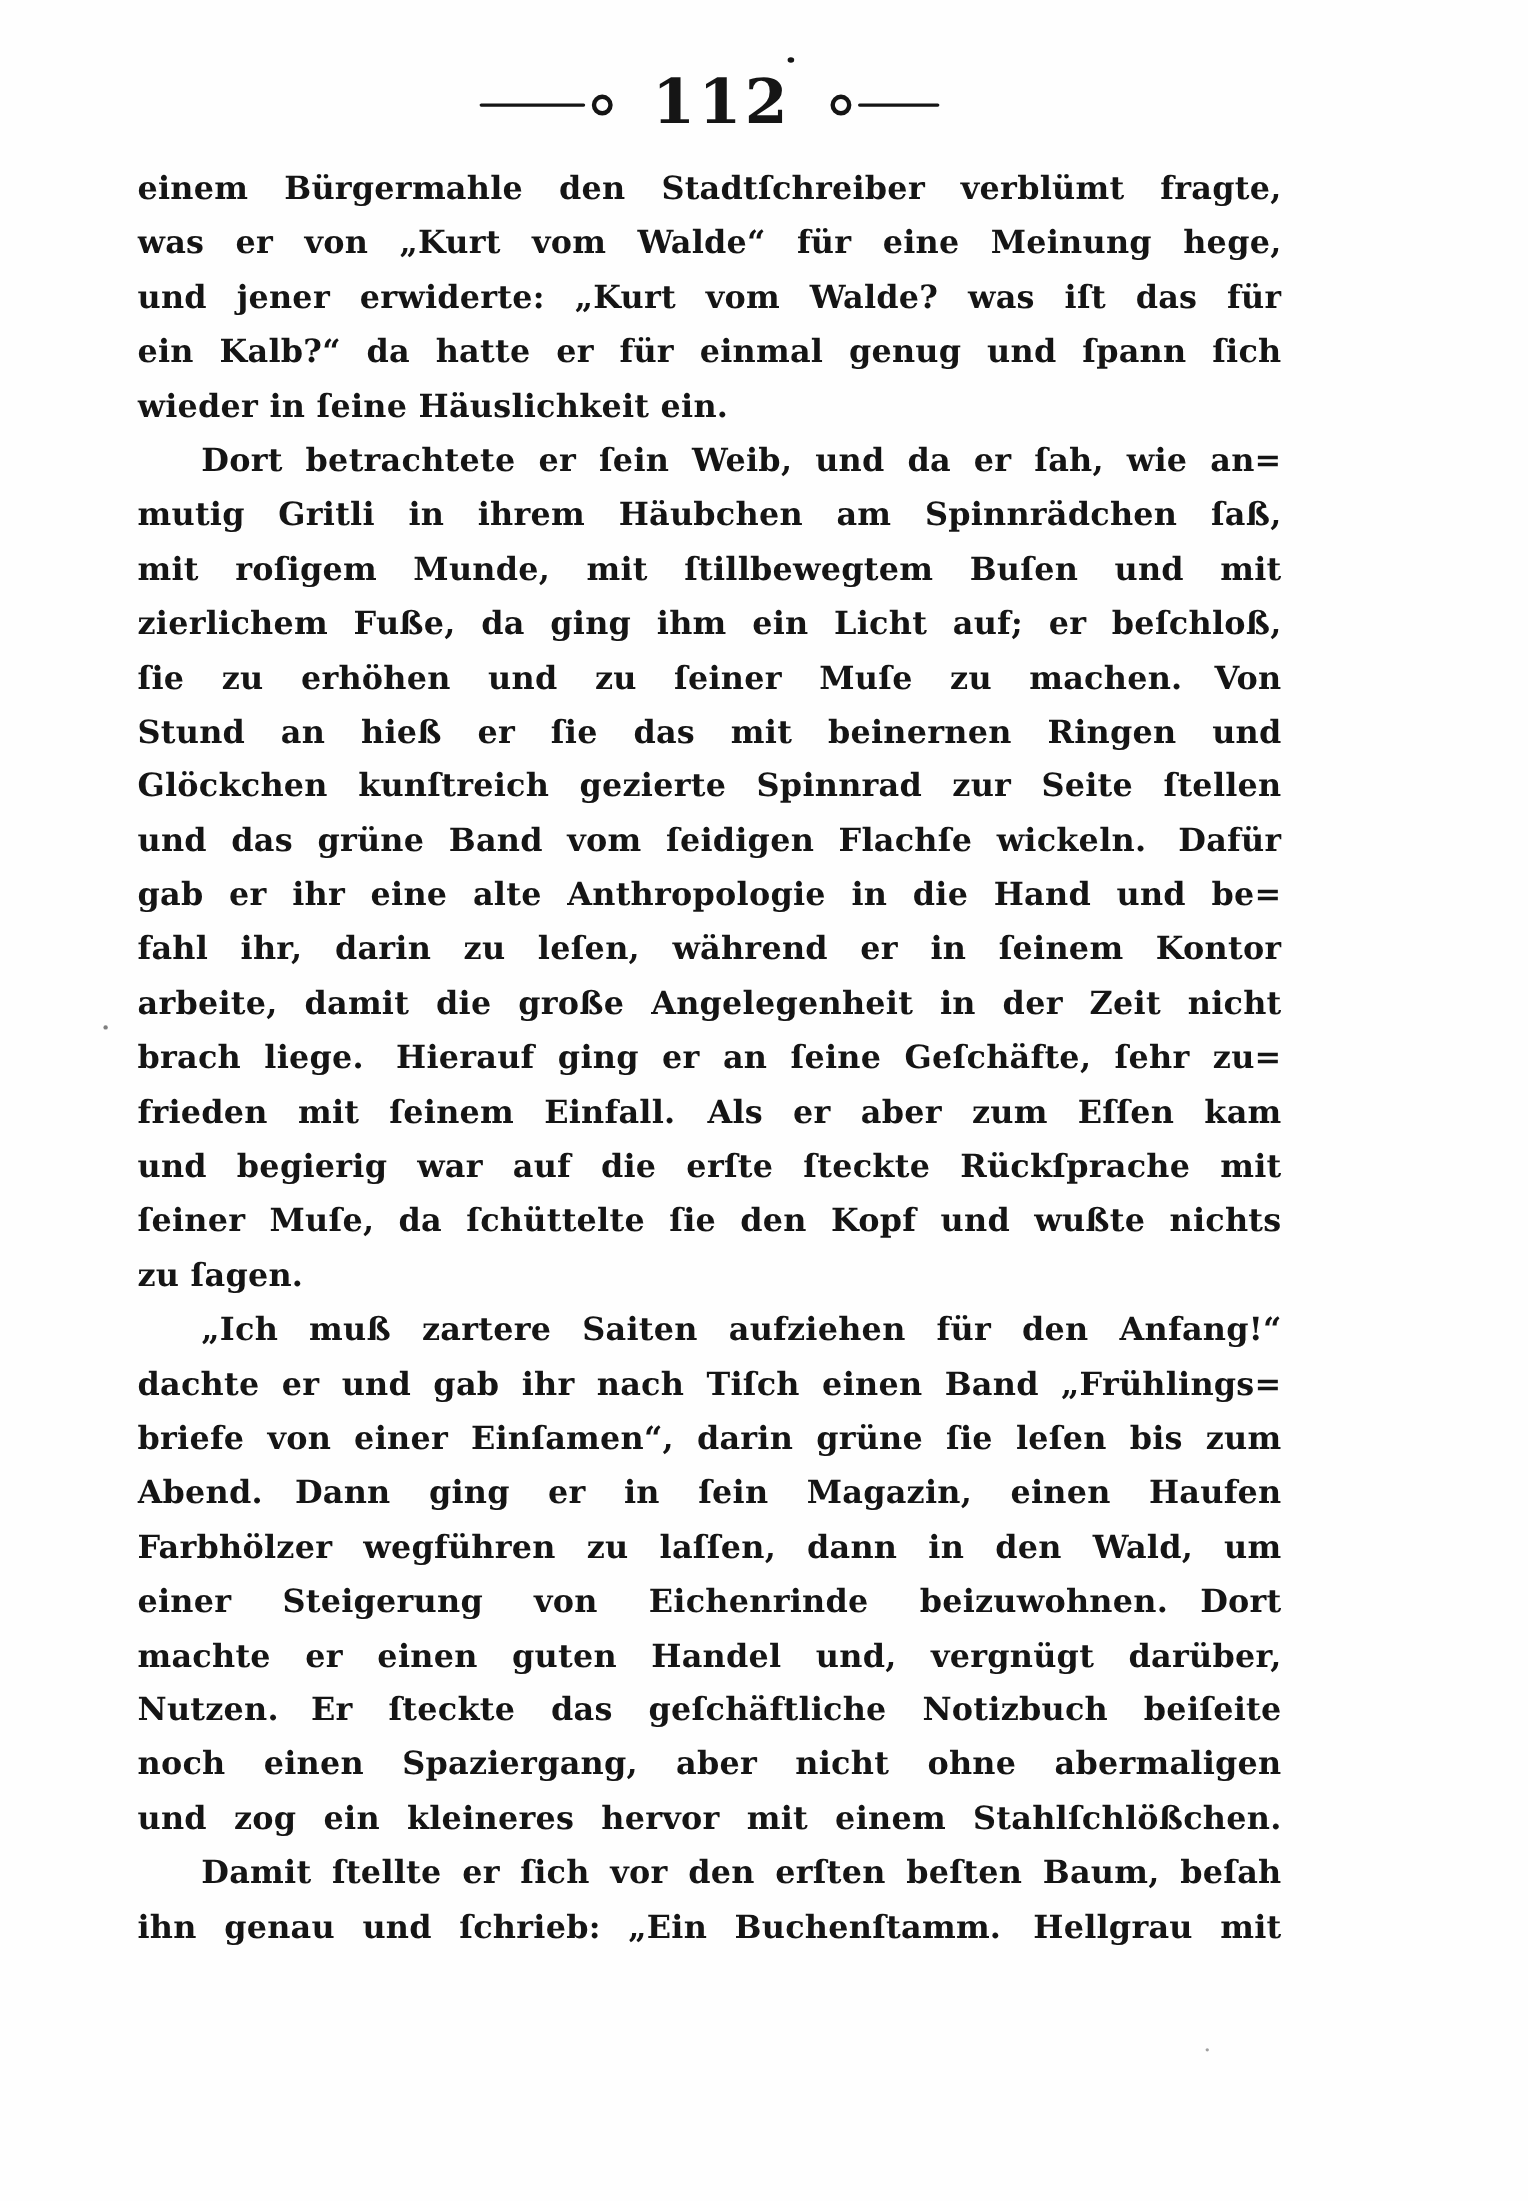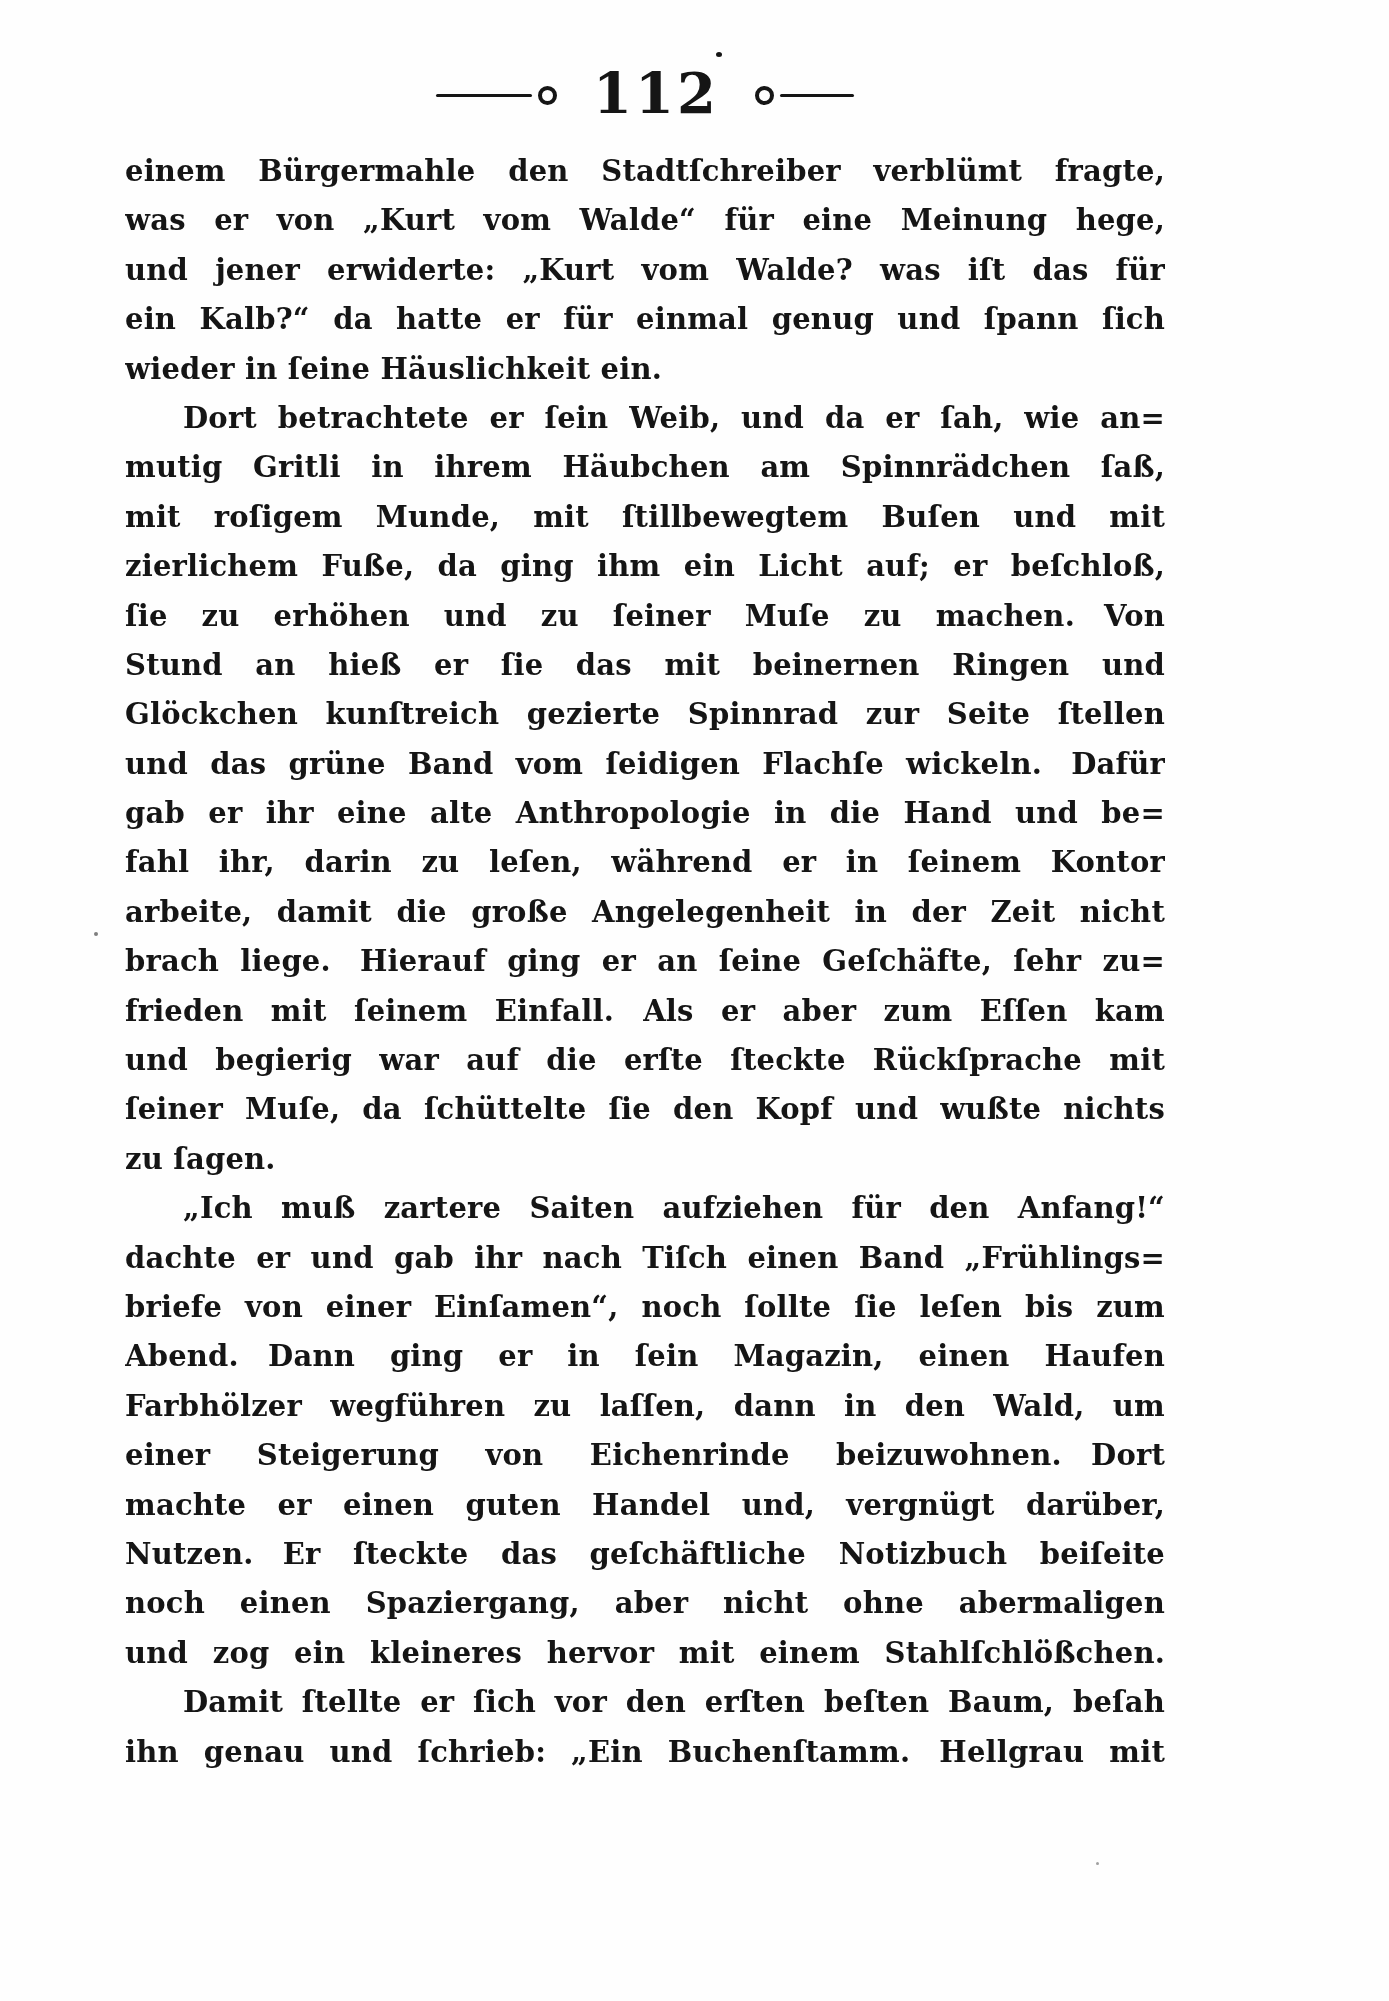--- a/index.html
+++ b/index.html
@@ -121,21 +121,21 @@
       <div class="line">gab er ihr eine alte Anthropologie in die Hand und be=</div>
       <div class="line">fahl ihr, darin zu leſen, während er in ſeinem Kontor</div>
       <div class="line">arbeite, damit die große Angelegenheit in der Zeit nicht</div>
       <div class="line">brach liege. Hierauf ging er an ſeine Geſchäfte, ſehr zu=</div>
       <div class="line">frieden mit ſeinem Einfall. Als er aber zum Eſſen kam</div>
       <div class="line">und begierig war auf die erſte ſteckte Rückſprache mit</div>
       <div class="line">ſeiner Muſe, da ſchüttelte ſie den Kopf und wußte nichts</div>
       <div class="line end">zu ſagen.</div>
       <div class="line indent">„Ich muß zartere Saiten aufziehen für den Anfang!“</div>
       <div class="line">dachte er und gab ihr nach Tiſch einen Band „Frühlings=</div>
-      <div class="line">briefe von einer Einſamen“, noch ſollte ſie leſen bis zum</div>
+      <div class="line">briefe von einer Einſamen“, darin grüne ſie leſen bis zum</div>
       <div class="line">Abend. Dann ging er in ſein Magazin, einen Haufen</div>
       <div class="line">Farbhölzer wegführen zu laſſen, dann in den Wald, um</div>
       <div class="line">einer Steigerung von Eichenrinde beizuwohnen. Dort</div>
       <div class="line">machte er einen guten Handel und, vergnügt darüber,</div>
       <div class="line">Nutzen. Er ſteckte das geſchäftliche Notizbuch beiſeite</div>
       <div class="line">noch einen Spaziergang, aber nicht ohne abermaligen</div>
       <div class="line">und zog ein kleineres hervor mit einem Stahlſchlößchen.</div>
       <div class="line indent">Damit ſtellte er ſich vor den erſten beſten Baum, beſah</div>
       <div class="line">ihn genau und ſchrieb: „Ein Buchenſtamm. Hellgrau mit</div>
     </div>

